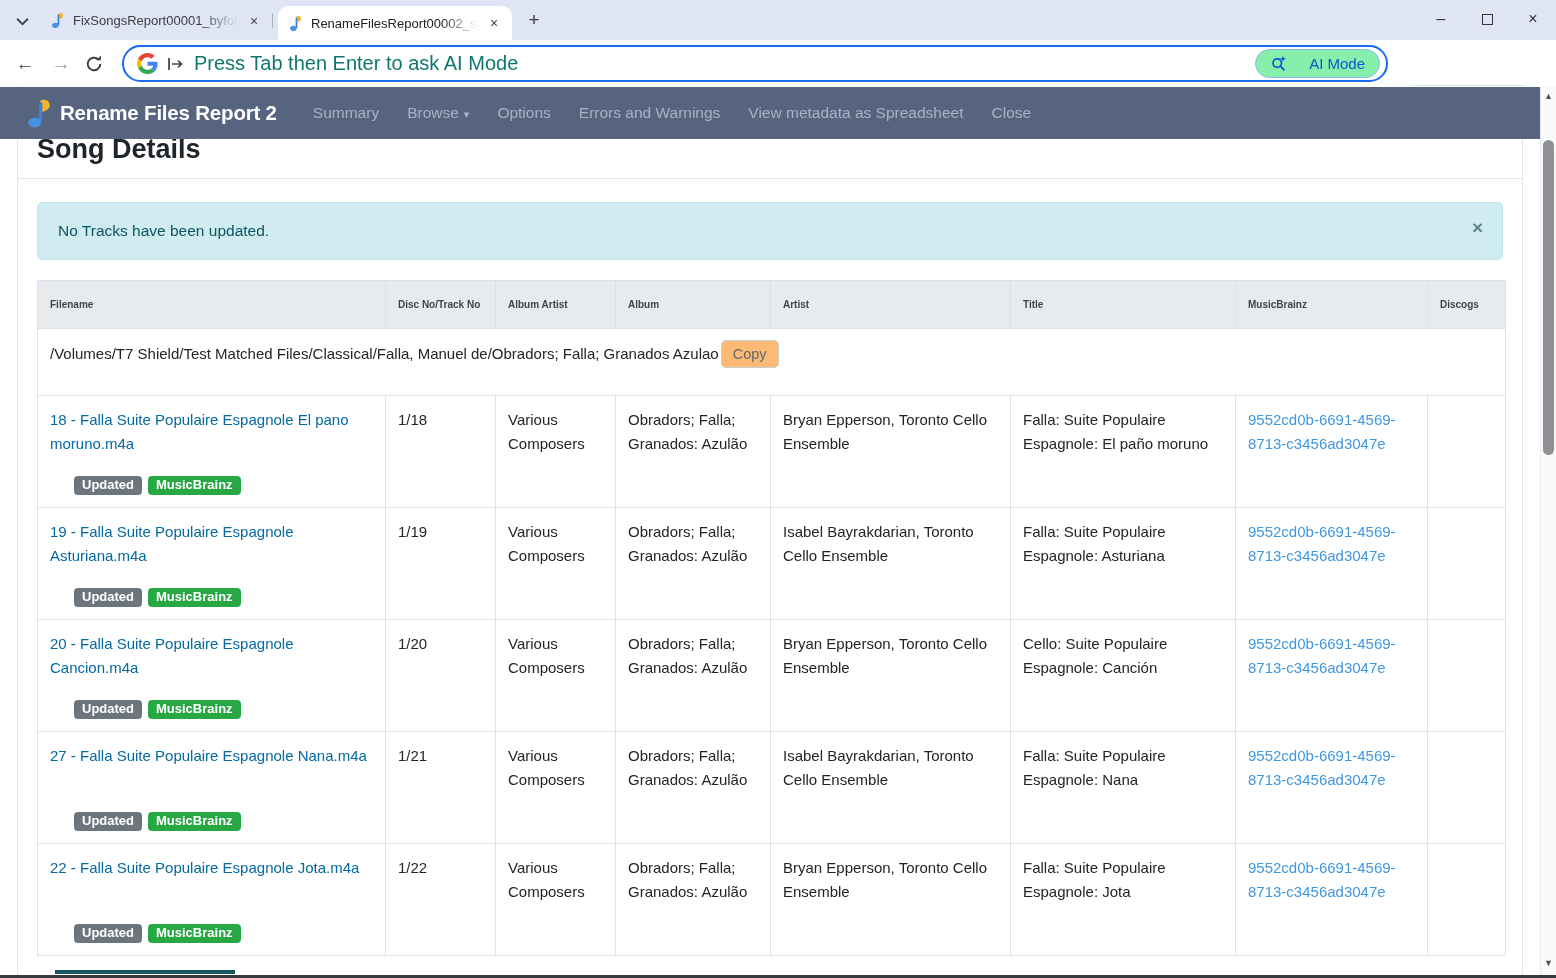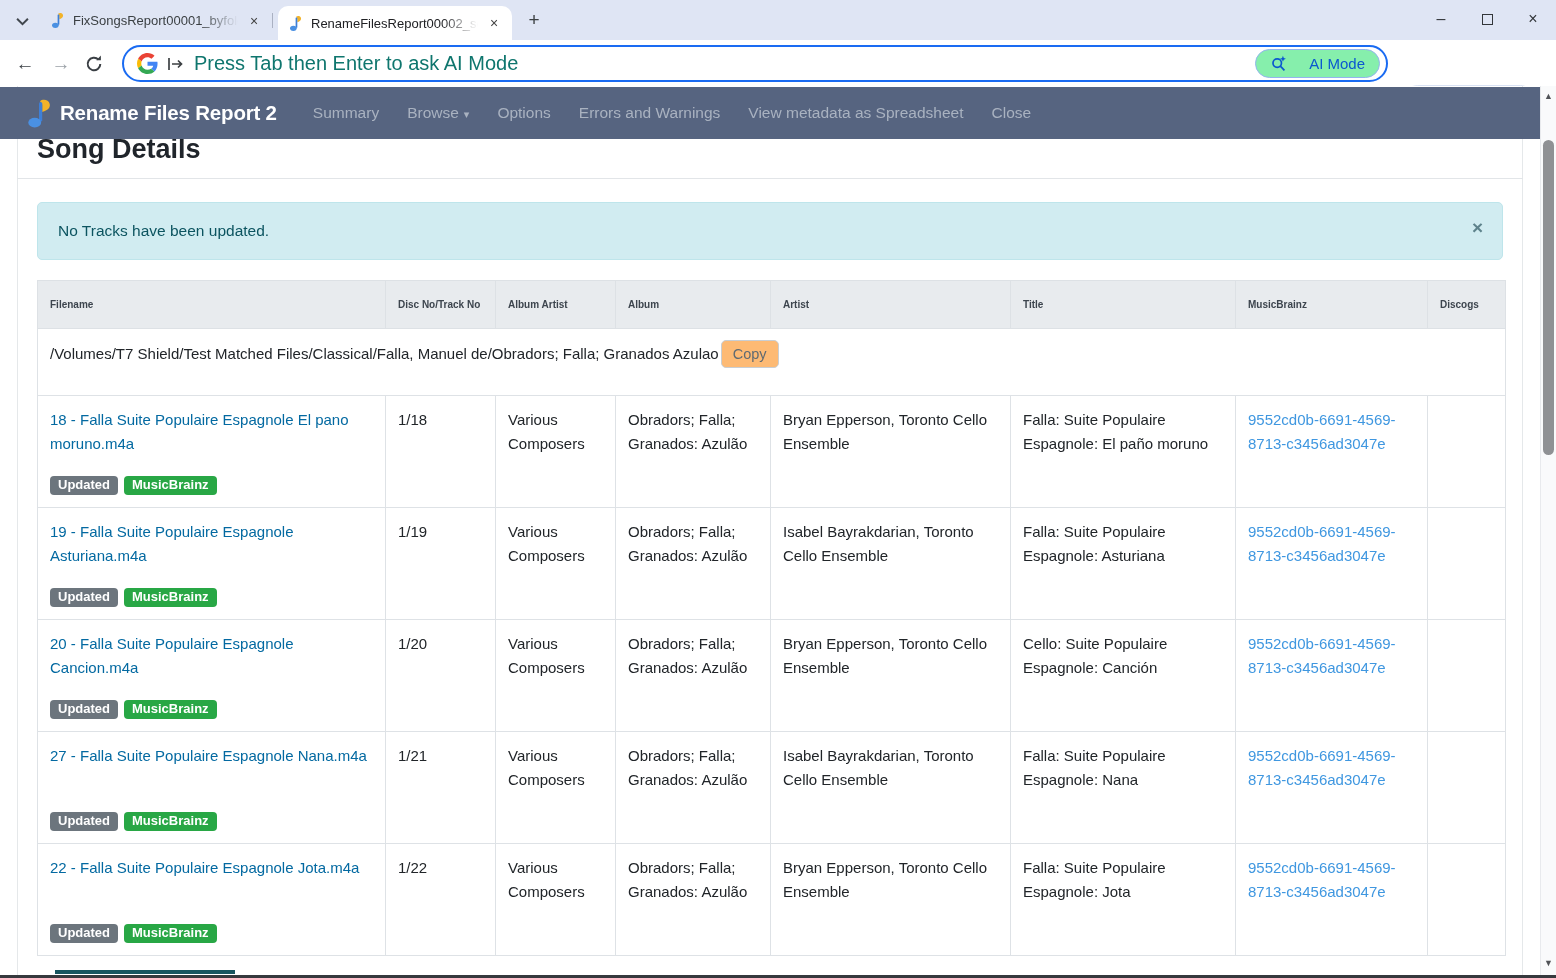--- a/index.html
+++ b/index.html
@@ -77,21 +77,21 @@
   .songs th { background:#e8ebee; border:1px solid #dde1e5; vertical-align:bottom; text-align:left;
     padding:12px; font-size:10px; line-height:23px; font-weight:700; color:#3d454e; }
   .songs td { border:1px solid #dee2e6; vertical-align:top; padding:12px; font-size:15px; line-height:24px; color:#212529;
     overflow-wrap:break-word; }
   .songs td.path-cell { padding:11px 12px; height:67px; }
   .songs td.data-cell { height:111px; }
   .copy-btn { display:inline-block; margin-left:2px; border:1px solid #c9ced3; border-radius:5px; background:#fdba74;
     padding:5px 11px; font-size:14.5px; color:#5f6a72; cursor:pointer; font-family:inherit; }
   .fwrap { display:flex; flex-direction:column; height:87px; }
   .fname { color:#0369a1; text-align:left; cursor:pointer; }
-  .badges { margin-top:auto; display:flex; gap:6px; }
+  .badges { margin-top:auto; display:flex; gap:6px;margin-left:24px; }
   .badge { font-size:13px; font-weight:700; color:#fff; padding:1px 8px 2px; border-radius:4px; line-height:16px; }
   .b-gray { background:#6c757d; }
   .b-green { background:#28a745; }
   .mblink { color:#3f97e0; cursor:pointer; }
 
   .status-bubble { position:absolute; left:55px; bottom:1px; width:180px; height:4px; background:#17555f; z-index:9; }
 
   svg { display:block; }
 </style>
 </head>

